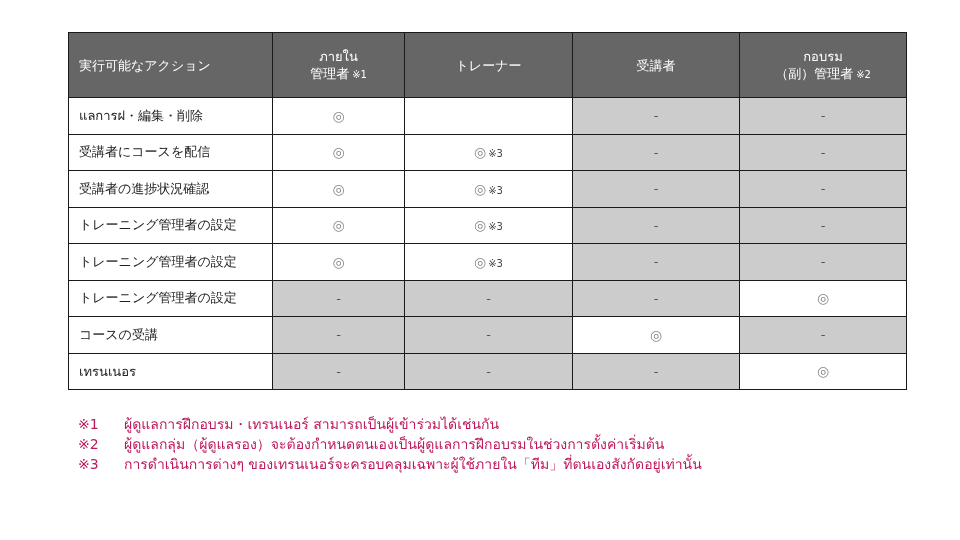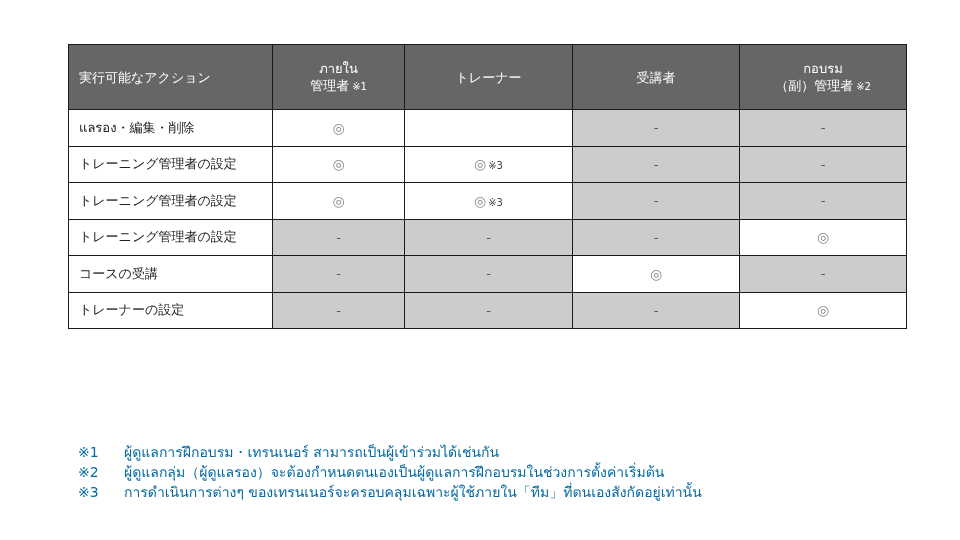--- a/index.html
+++ b/index.html
@@ -1,28 +1,28 @@
 <!DOCTYPE html>
 <html><head>
 <meta charset="utf-8">
 <style>
   html, body { margin:0; padding:0; }
   body { width:960px; height:540px; background:#ffffff; position:relative; overflow:hidden;
          font-family:"DejaVu Sans","Liberation Sans",sans-serif; color:#222; }
-  table.perm { position:absolute; left:68px; top:44px; border-collapse:collapse; table-layout:fixed; }
+  table.perm { position:absolute; left:68px; top:32px; border-collapse:collapse; table-layout:fixed; }
   table.perm th, table.perm td { border:1.5px solid #1a1a1a; padding:0; font-size:13px; }
   table.perm th { background:#666666; color:#ffffff; font-weight:normal; height:64px; text-align:center; line-height:17px; }
   table.perm th.first { text-align:left; padding-left:10px; }
   table.perm td { height:35.5px; text-align:center; background:#ffffff; }
   table.perm td.action { text-align:left; padding-left:10px; font-size:13px; }
   table.perm td.na { background:#cccccc; color:#555; }
   .note { font-size:10px; margin-left:3px; }
   .mark { color:#888; font-size:14px; }
   .ref { font-size:10px; color:#444; margin-left:2px; }
-  .footnotes { position:absolute; left:78px; top:414px; font-size:14px; line-height:20px; color:#0369a1;margin-top:28px; }
+  .footnotes { position:absolute; left:78px; top:414px; font-size:14px; line-height:20px; color:#be185d; }
   .fn-num { display:inline-block; width:46px; }
 </style>
 </head>
 <body>
 
 <table class="perm">
   <colgroup>
     <col style="width:204px">
       <col style="width:132px">
       <col style="width:168px">
@@ -33,23 +33,37 @@
     <tr>
       <th class="first"><span>実行可能なアクション</span></th>
       <th><span>ภายใน</span><br><span>管理者</span><span class="note">※1</span></th>
       <th><span>トレーナー</span></th>
       <th><span>受講者</span></th>
       <th><span>กอบรม</span><br><span>（副）管理者</span><span class="note">※2</span></th>
     </tr>
   </thead>
   <tbody id="tbody">
       <tr>
-        <td class="action">แลรอง・編集・削除</td>
+        <td class="action">แลการฝ・編集・削除</td>
         <td><span class="mark">◎</span></td>
         <td><span class=""></span></td>
+        <td class="na"><span class="">-</span></td>
+        <td class="na"><span class="">-</span></td>
+      </tr>
+      <tr>
+        <td class="action">受講者にコースを配信</td>
+        <td><span class="mark">◎</span></td>
+        <td><span class="mark">◎</span><span class="ref">※3</span></td>
+        <td class="na"><span class="">-</span></td>
+        <td class="na"><span class="">-</span></td>
+      </tr>
+      <tr>
+        <td class="action">受講者の進捗状況確認</td>
+        <td><span class="mark">◎</span></td>
+        <td><span class="mark">◎</span><span class="ref">※3</span></td>
         <td class="na"><span class="">-</span></td>
         <td class="na"><span class="">-</span></td>
       </tr>
       <tr>
         <td class="action">トレーニング管理者の設定</td>
         <td><span class="mark">◎</span></td>
         <td><span class="mark">◎</span><span class="ref">※3</span></td>
         <td class="na"><span class="">-</span></td>
         <td class="na"><span class="">-</span></td>
       </tr>
@@ -68,21 +82,21 @@
         <td><span class="mark">◎</span></td>
       </tr>
       <tr>
         <td class="action">コースの受講</td>
         <td class="na"><span class="">-</span></td>
         <td class="na"><span class="">-</span></td>
         <td><span class="mark">◎</span></td>
         <td class="na"><span class="">-</span></td>
       </tr>
       <tr>
-        <td class="action">トレーナーの設定</td>
+        <td class="action">เทรนเนอร</td>
         <td class="na"><span class="">-</span></td>
         <td class="na"><span class="">-</span></td>
         <td class="na"><span class="">-</span></td>
         <td><span class="mark">◎</span></td>
       </tr>
     </tbody>
 </table>
 
 <div class="footnotes">
   <div><span class="fn-num">※1</span><span>ผู้ดูแลการฝึกอบรม・เทรนเนอร์ สามารถเป็นผู้เข้าร่วมได้เช่นกัน</span></div>

